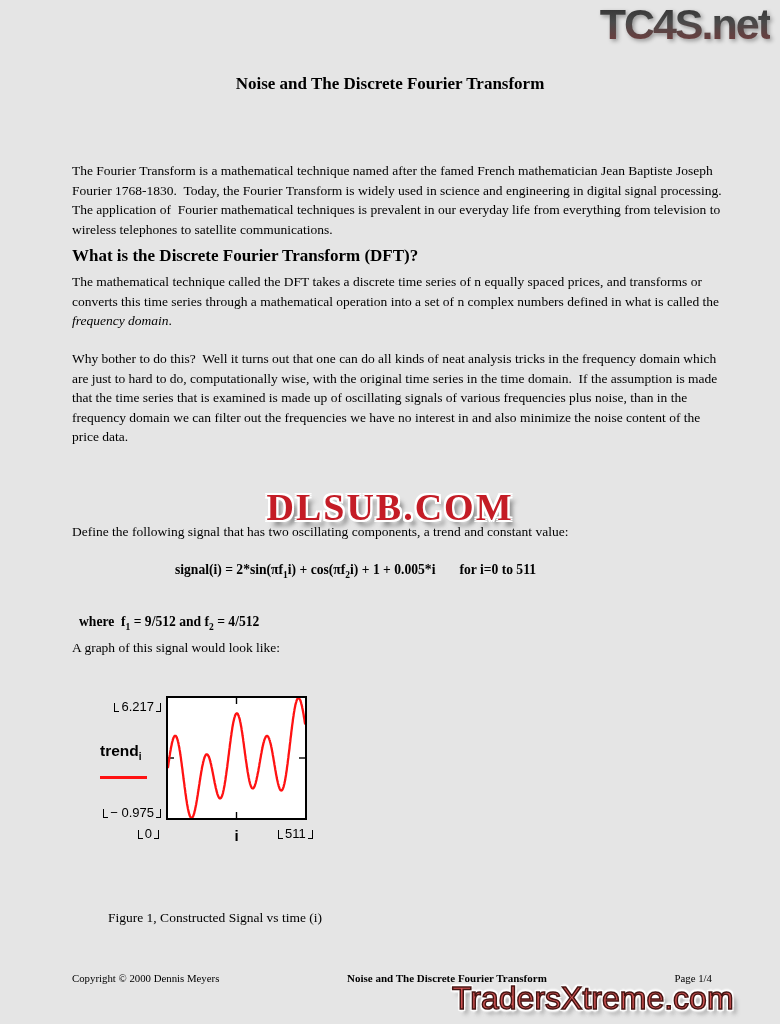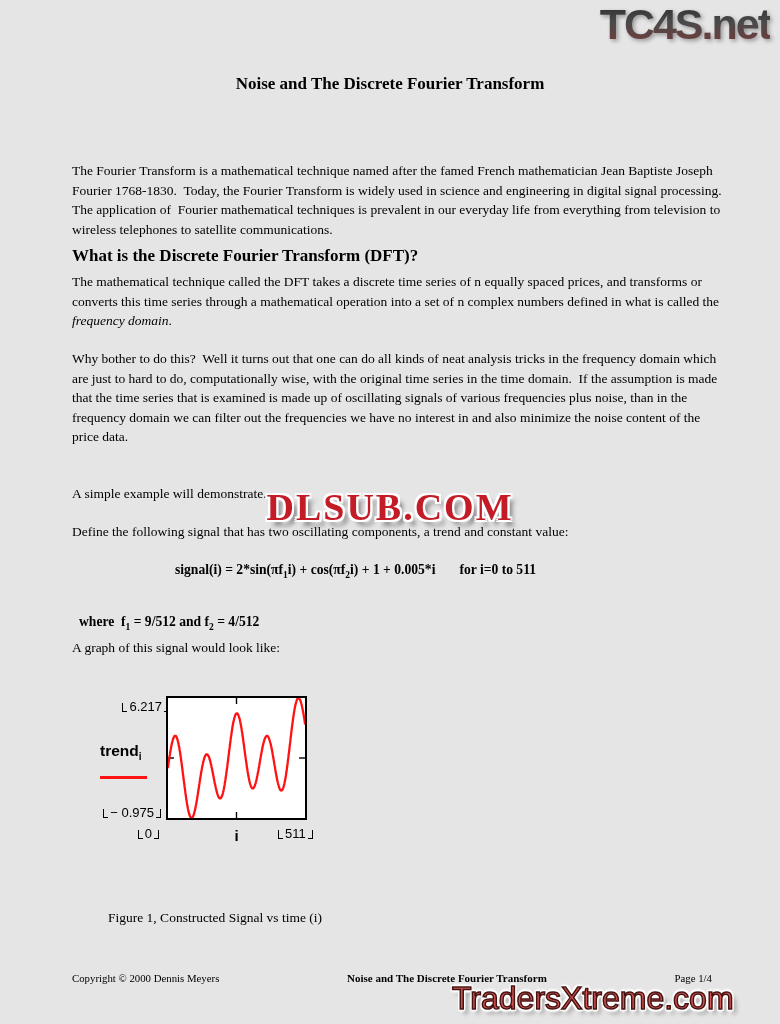--- a/index.html
+++ b/index.html
@@ -49,21 +49,21 @@
           justify-content:space-between;align-items:baseline;font-size:10.8px;gap:7px;}
   .footer b{font-size:11px;}
 
   
   .figure{position:absolute;left:95px;top:690px;width:240px;height:165px;
           font-family:"Liberation Sans",sans-serif;}
   .plotbox{position:absolute;left:71px;top:6px;width:137px;height:120px;
            border:2px solid #000;background:#fff;}
   .plotbox svg{display:block;}
   .axnum{position:absolute;font-size:13px;white-space:nowrap;}
-  .ymax{left:8px;top:9px;width:66px;text-align:right;}
+  .ymax{left:0;top:9px;width:66px;text-align:right;}
   .ymin{left:0;top:115px;width:66px;text-align:right;}
   .x0{left:36px;top:136px;width:28px;text-align:right;}
   .xi{left:71px;top:137px;width:141px;text-align:center;font-weight:bold;font-size:15px;}
   .x511{left:183px;top:136px;width:44px;text-align:left;}
   .legend{position:absolute;left:5px;top:52px;font-weight:bold;font-size:15.5px;}
   .legend sub{font-size:10px;}
   .legend-line{position:absolute;left:5px;top:86px;width:47px;height:3px;background:#ff1212;}
   .cm{display:inline-block;width:4px;height:8px;vertical-align:-1px;}
   .cm-l{border-left:1px solid #000;border-bottom:1px solid #000;margin-right:2px;}
   .cm-r{border-right:1px solid #000;border-bottom:1px solid #000;margin-left:2px;}
@@ -78,21 +78,20 @@
   <h1 class="title">Noise and The Discrete Fourier Transform</h1>
 
   <p class="para pos-intro">The Fourier Transform is a mathematical technique named after the famed French mathematician Jean Baptiste Joseph Fourier 1768-1830.  Today, the Fourier Transform is widely used in science and engineering in digital signal processing.  The application of  Fourier mathematical techniques is prevalent in our everyday life from everything from television to wireless telephones to satellite communications.</p>
 
   <h2 class="heading">What is the Discrete Fourier Transform (DFT)?</h2>
 
   <p class="para pos-dft"><span>The mathematical technique called the DFT takes a discrete time series of n equally spaced prices, and transforms or converts this time series through a mathematical operation into a set of n complex numbers defined in what is called the </span><i>frequency domain</i><span>.</span></p>
 
   <p class="para pos-why">Why bother to do this?  Well it turns out that one can do all kinds of neat analysis tricks in the frequency domain which are just to hard to do, computationally wise, with the original time series in the time domain.  If the assumption is made that the time series that is examined is made up of oscillating signals of various frequencies plus noise, than in the frequency domain we can filter out the frequencies we have no interest in and also minimize the noise content of the price data.</p>
 
-  <p class="para pos-example">A simple example will demonstrate.</p>
 
   <p class="para pos-define">Define the following signal that has two oscillating components, a trend and constant value:</p>
 
   <p class="formula"><span>signal(i) = 2*sin(πf</span><sub>1</sub><span>i) + cos(πf</span><sub>2</sub><span>i) + 1 + 0.005*i</span><span class="fgap"></span><span>for i=0 to 511</span></p>
 
   <p class="where"><span>where  f</span><sub>1</sub><span> = 9/512 and f</span><sub>2</sub><span> = 4/512</span></p>
 
   <p class="para pos-graphintro">A graph of this signal would look like:</p>
 
   <div class="figure">

